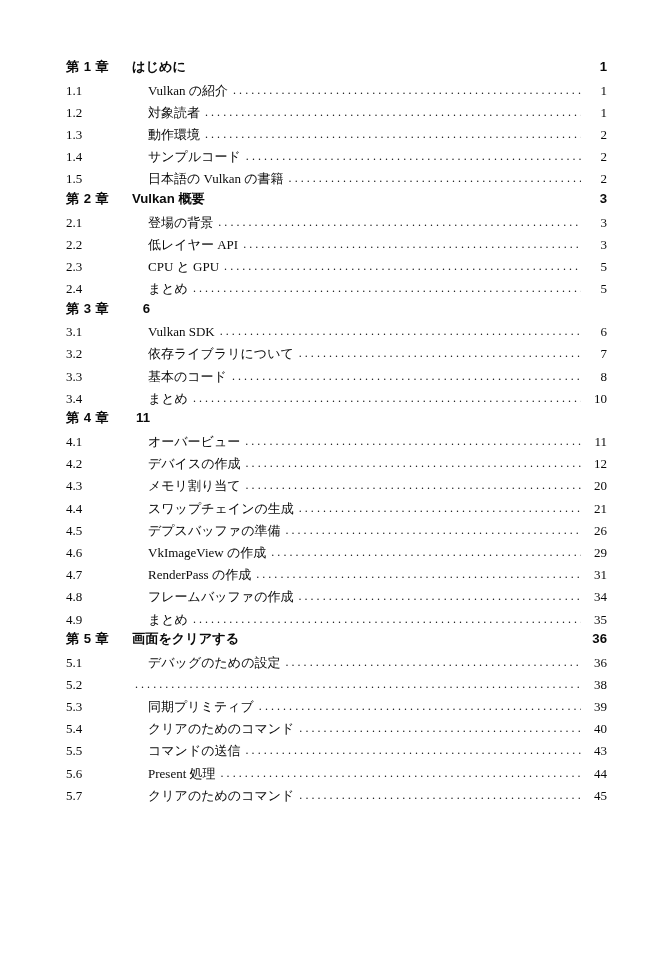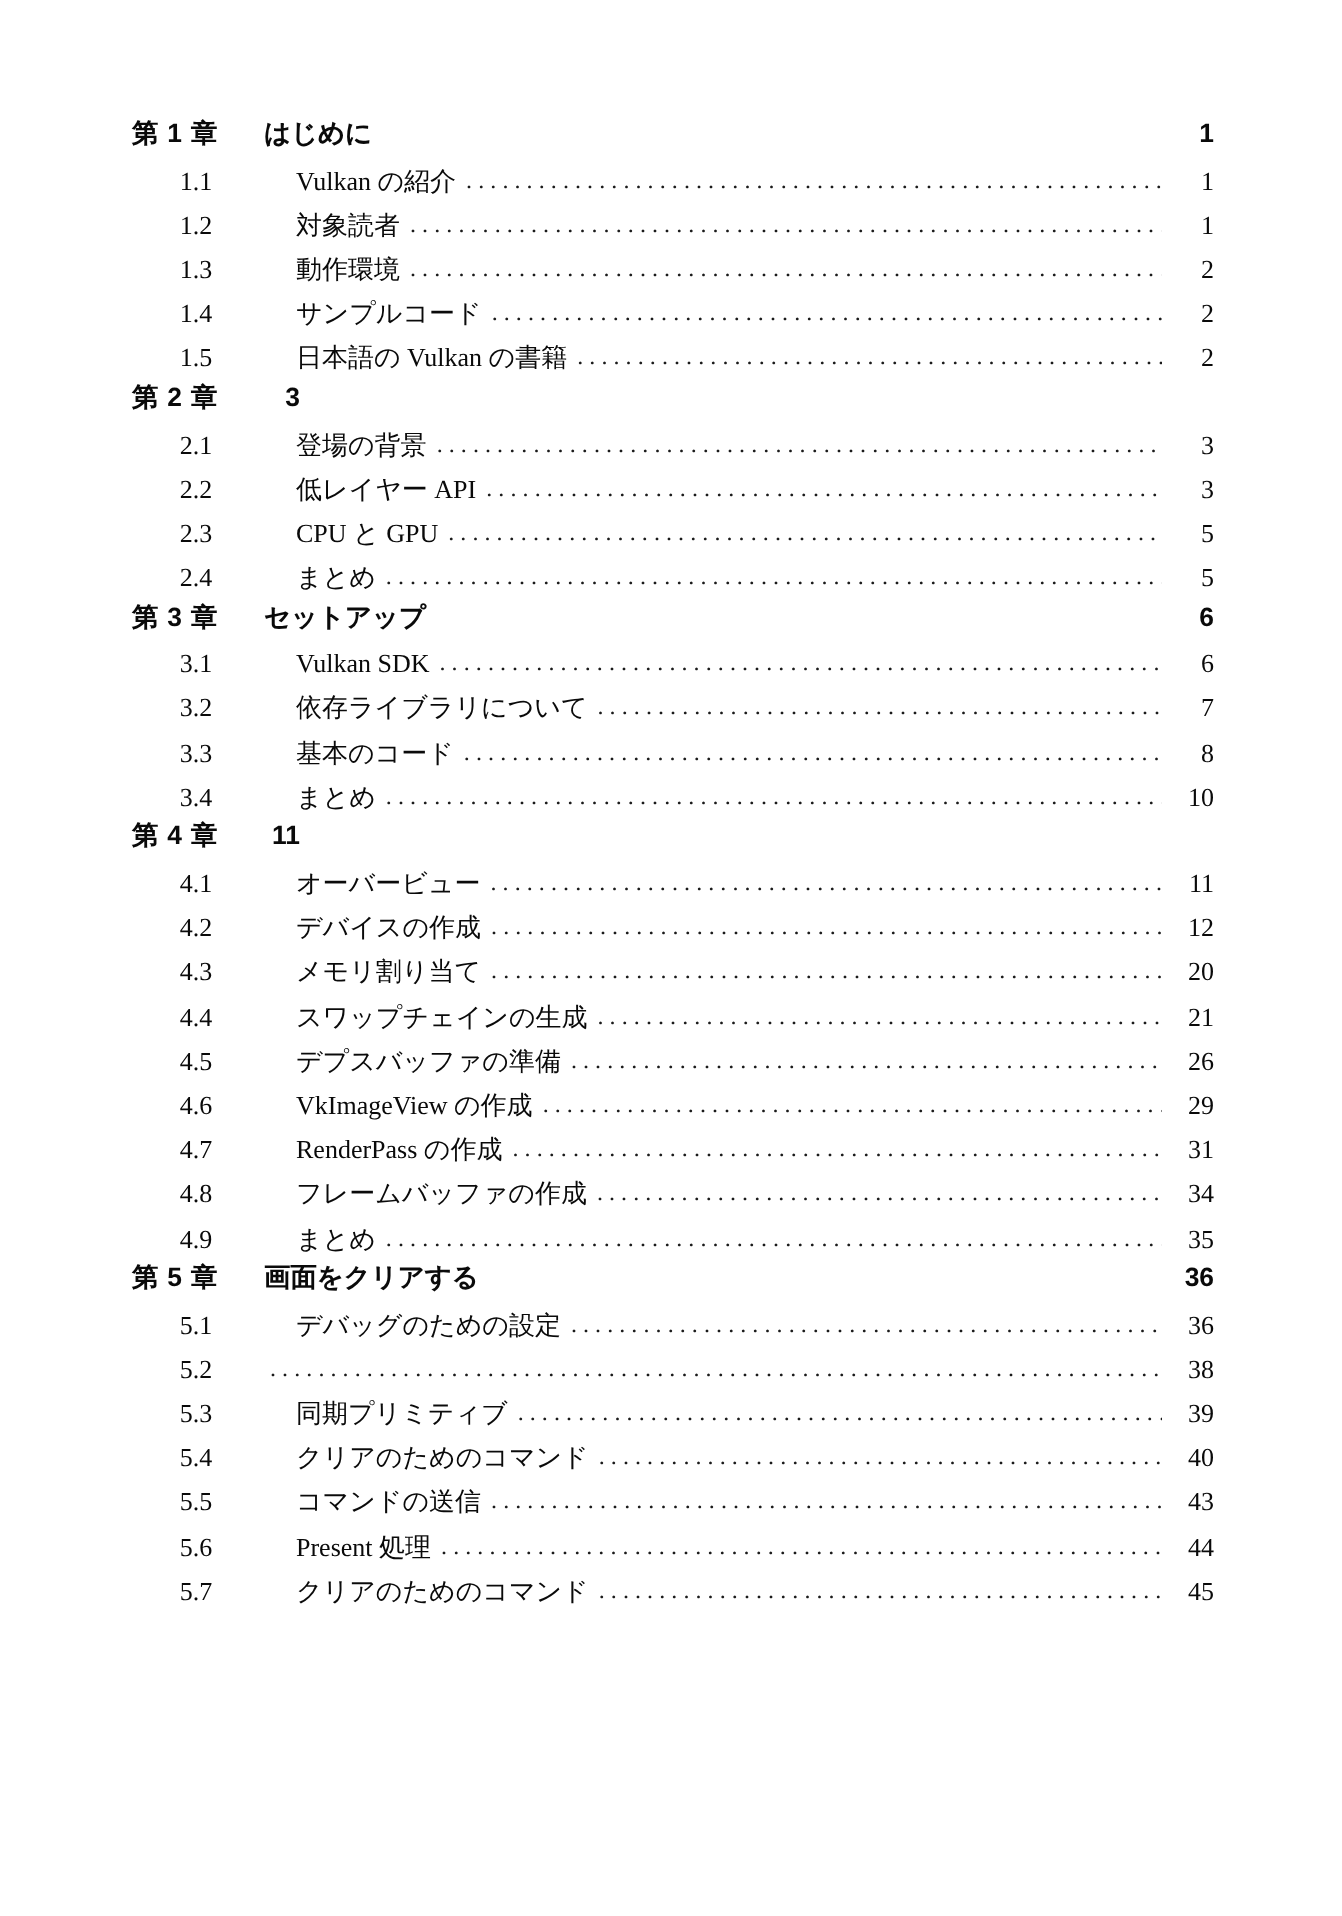--- a/index.html
+++ b/index.html
@@ -55,21 +55,21 @@
   .section-row {
     display: flex;
     align-items: baseline;
     font-size: 13px;
     line-height: 1;
     padding: 4.6px 0;
   }
   .sec-num {
     flex: 0 0 64px;
     width: 64px;
-    text-align: center;
+    text-align: left;
     padding-right: 0;
     font-family: "Liberation Serif", "DejaVu Serif", serif;
   }
   .sec-title {
     flex: 0 0 auto;
     padding-left: 18px;
     white-space: nowrap;
   }
   .sec-dots {
     flex: 1 1 auto;
@@ -133,20 +133,21 @@
         <span class="sec-page">2</span>
       </div>
       <div class="section-row">
         <span class="sec-num">1.5</span>
         <span class="sec-title">日本語の Vulkan の書籍</span>
         <span class="sec-dots">.........................................................................................</span>
         <span class="sec-page">2</span>
       </div>
       <div class="chapter-row">
         <span class="chapter-label">第 2 章</span>
+        <span class="chapter-title">Vulkan 概要</span>
         <span class="chapter-page">3</span>
       </div>
       <div class="section-row">
         <span class="sec-num">2.1</span>
         <span class="sec-title">登場の背景</span>
         <span class="sec-dots">.........................................................................................</span>
         <span class="sec-page">3</span>
       </div>
       <div class="section-row">
         <span class="sec-num">2.2</span>
@@ -161,21 +162,20 @@
         <span class="sec-page">5</span>
       </div>
       <div class="section-row">
         <span class="sec-num">2.4</span>
         <span class="sec-title">まとめ</span>
         <span class="sec-dots">.........................................................................................</span>
         <span class="sec-page">5</span>
       </div>
       <div class="chapter-row">
         <span class="chapter-label">第 3 章</span>
-        <span class="chapter-title">セットアップ</span>
         <span class="chapter-page">6</span>
       </div>
       <div class="section-row">
         <span class="sec-num">3.1</span>
         <span class="sec-title">Vulkan SDK</span>
         <span class="sec-dots">.........................................................................................</span>
         <span class="sec-page">6</span>
       </div>
       <div class="section-row">
         <span class="sec-num">3.2</span>

